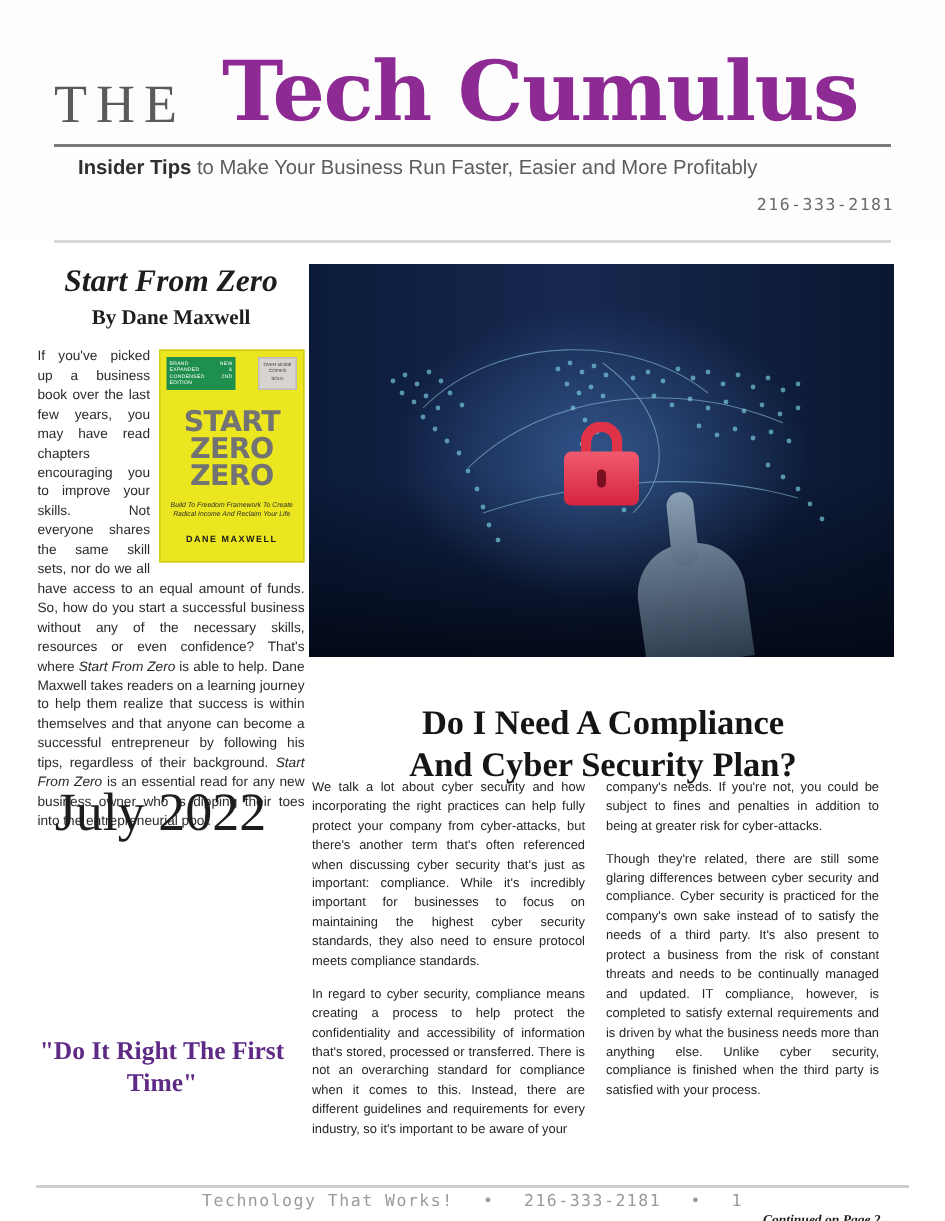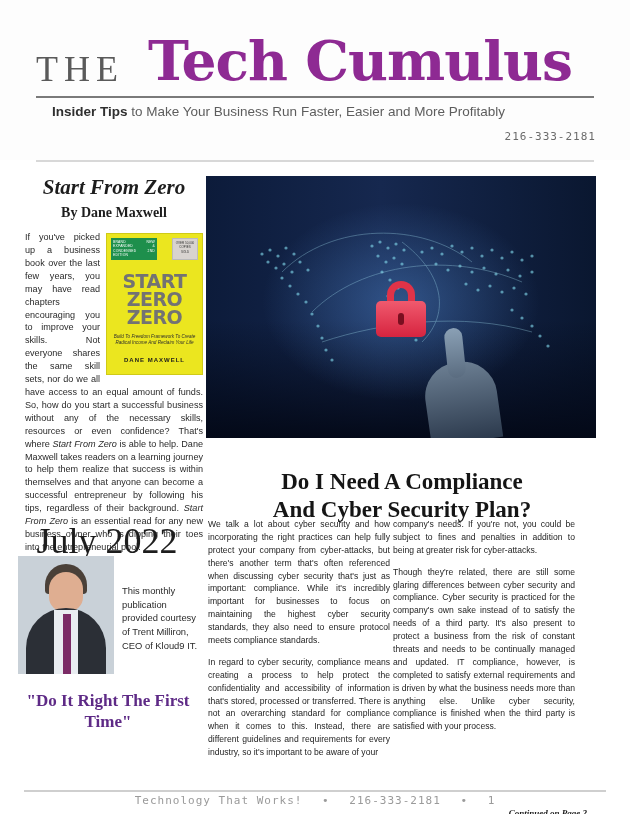--- a/index.html
+++ b/index.html
@@ -383,21 +383,21 @@
     position: absolute;
     top: 518px;
     width: 182px;
     font-family: "Liberation Sans", sans-serif;
     font-size: 8.6px;
     line-height: 1.5;
     color: #242424;
     text-align: justify;
   }
   .col-left-body { left: 208px; }
-  .col-right-body { left: 393px; }
+  .col-right-body { left: 404px; }
   .col-left-body p, .col-right-body p { margin: 0 0 9px 0; }
   .continued {
     position: absolute;
     right: 34px;
     top: 808px;
     font-family: "Liberation Serif", serif;
     font-size: 9px;
     font-weight: bold;
     font-style: italic;
     color: #1d1d1d;
@@ -457,31 +457,20 @@
         <div class="bc-sub">Build To Freedom Framework To Create Radical Income And Reclaim Your Life</div>
         <div class="bc-author">DANE MAXWELL</div>
       </div>
 
       <span>If you've picked up a business book over the last few years, you may have read chapters encouraging you to improve your skills. Not everyone shares the same skill sets, nor do we all have access to an equal amount of funds. So, how do you start a successful business without any of the necessary skills, resources or even confidence? That's where </span><i>Start From Zero</i><span> is able to help. Dane Maxwell takes readers on a learning journey to help them realize that success is within themselves and that anyone can become a successful entrepreneur by following his tips, regardless of their background. </span><i>Start From Zero</i><span> is an essential read for any new business owner who is dipping their toes into the entrepreneurial pool.</span>
     </div>
   </div>
 
   <div class="date-heading">July 2022</div>
 
-  <div class="courtesy-wrap">
-    <div class="headshot">
-      <div class="hs-bg"></div>
-      <div class="hs-hair"></div>
-      <div class="hs-face"></div>
-      <div class="hs-body"></div>
-      <div class="hs-shirt"></div>
-      <div class="hs-tie"></div>
-    </div>
-    <div class="courtesy-text">This monthly publication provided courtesy of Trent Milliron, CEO of Kloud9 IT.</div>
-  </div>
 
   <div class="quote-block">"Do It Right The First Time"</div>
 
   <div class="hero">
     <div class="hero-city"></div>
     <div class="hero-glow"></div>
     <svg class="hero-map" viewBox="0 0 360 180">
       <g fill="#7fd4e8" opacity="0.75">
         <circle cx="40" cy="52" r="1.6"></circle>
           <circle cx="48" cy="48" r="1.6"></circle>

